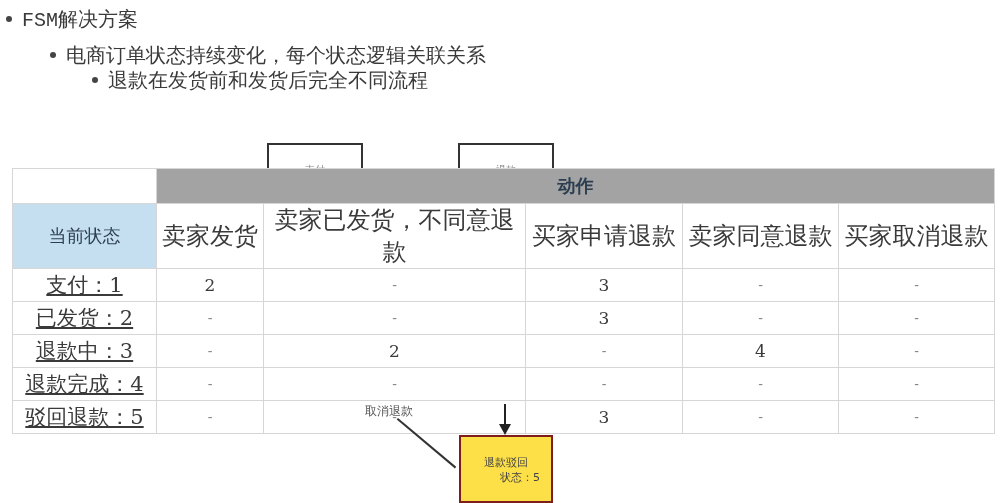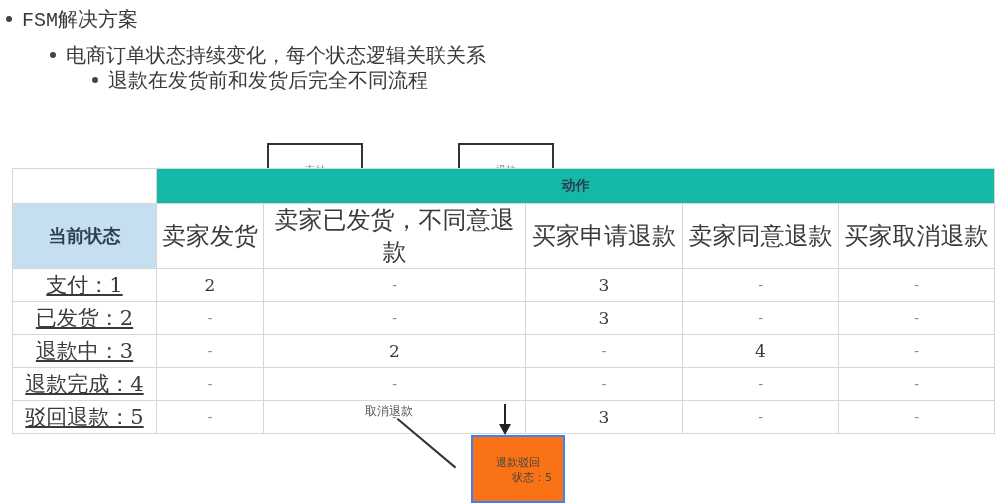--- a/index.html
+++ b/index.html
@@ -19,33 +19,33 @@
     .bg1 { left: 267px; top: 143px; width: 92px; height: 30px; }
     .bg2 { left: 458px; top: 143px; width: 92px; height: 30px; }
 
     .table {
       position: absolute; left: 12px; top: 168px; width: 982px;
       border-collapse: collapse; table-layout: fixed;
       font-family: "DejaVu Serif", "Liberation Serif", serif;
     }
     .table td { border: 1px solid #d6d6d6; text-align: center; font-size: 18px; color: #3a3a3a; height: 32px; padding: 0; background: #fff; }
     .table tr.r-group td { height: 34px; }
-    .table td.group-head { background: #14b8a6; font-weight: bold; color: #2c3e50; font-size: 14px; }
-    .table td.state-head { background: #c5dff0; font-weight: bold; color: #2c3e50; }
+    .table td.group-head { background: #a3a3a3; font-weight: bold; color: #2c3e50; font-size: 18px; }
+    .table td.state-head { background: #c5dff0; font-weight: normal; color: #2c3e50; }
     .table td.blank { background: #fff; }
     .table td.col-head { font-size: 24px; }
     .table td.val { font-size: 17px; }
     .table td.dash { color: #888; font-size: 14px; }
     .table td.state { font-size: 21px; text-decoration: underline; }
 
     .arrow-line { position: absolute; left: 504px; top: 404px; width: 2px; height: 22px; background: #222; }
     .arrow-head { position: absolute; left: 499px; top: 424px; width: 0; height: 0; border-left: 6px solid transparent; border-right: 6px solid transparent; border-top: 11px solid #222; }
     .cancel-label { position: absolute; left: 365px; top: 403px; font-size: 12px; color: #555; }
     .diag { position: absolute; left: 398px; top: 418px; width: 76px; height: 2px; background: #333; transform-origin: 0 0; transform: rotate(40deg); }
-    .state-box { position: absolute; left: 459px; top: 435px; width: 90px; height: 64px; border: 2px solid #3b82f6; background: #f97316; margin-left: 12px; }
+    .state-box { position: absolute; left: 459px; top: 435px; width: 90px; height: 64px; border: 2px solid #7f1d1d; background: #fde047; }
     .state-box .l1 { position: absolute; left: 0; right: 0; top: 18px; text-align: center; font-size: 11px; color: #444; }
     .state-box .l2 { position: absolute; left: 0; right: 0; top: 33px; text-align: center; font-size: 11px; color: #444; padding-left: 28px; }
   </style>
 </head>
 <body>
 
 <div class="bullets">
   <div class="b b1"><span class="dot"></span><span>FSM解决方案</span></div>
   <div class="b b2"><span class="dot"></span><span>电商订单状态持续变化，每个状态逻辑关联关系</span></div>
   <div class="b b3"><span class="dot"></span><span>退款在发货前和发货后完全不同流程</span></div>

